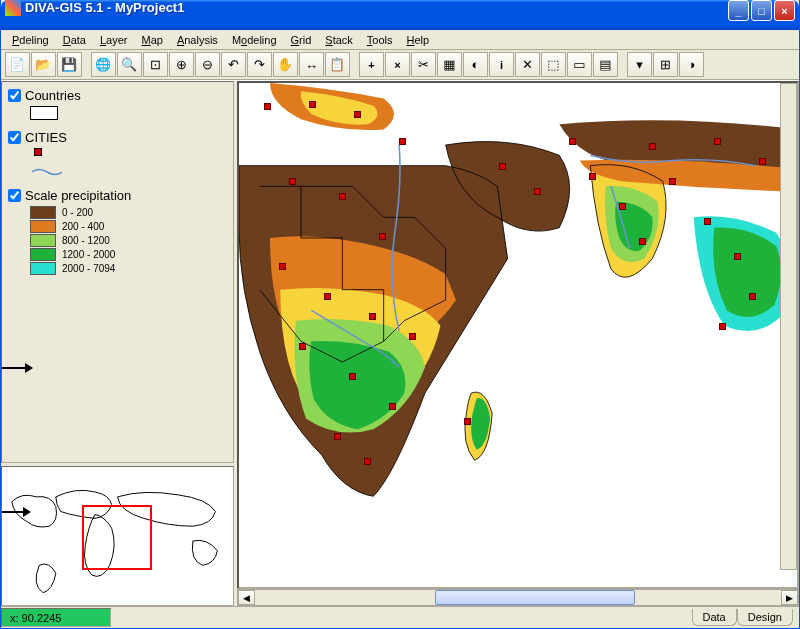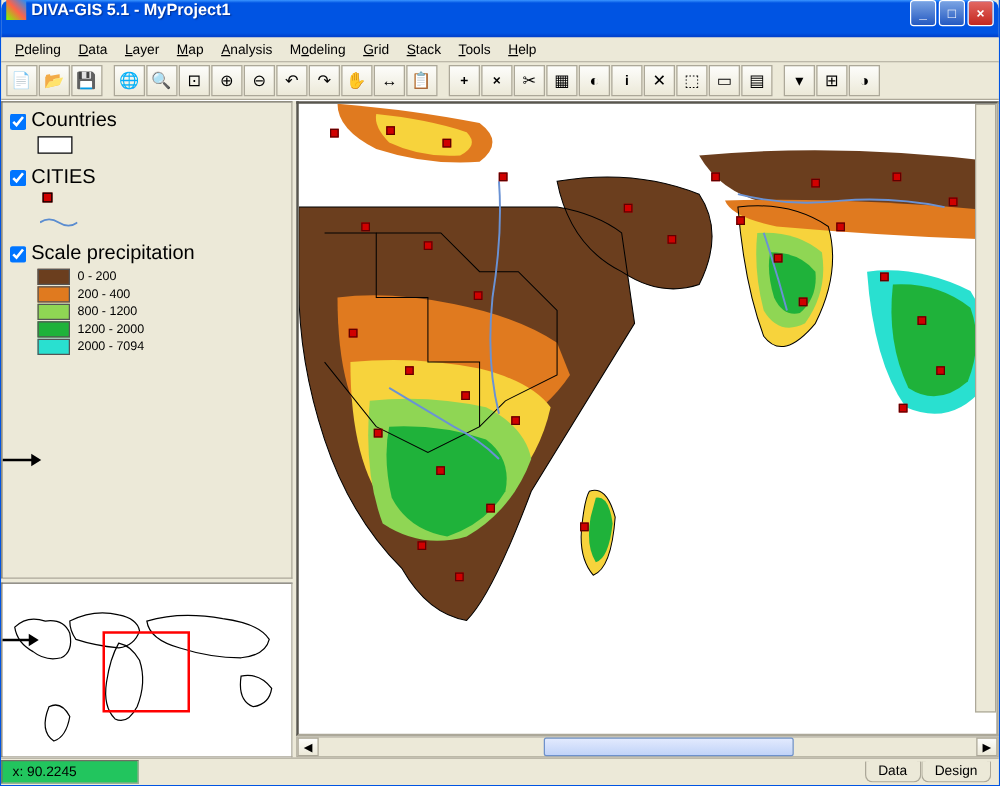--- a/index.html
+++ b/index.html
@@ -16,21 +16,21 @@
 .menuitem u{text-decoration:underline}
 .toolbar{height:30px;background:#ece9d8;display:flex;align-items:center;padding:2px 4px;border-bottom:1px solid #aca899;gap:0}
 .tbtn{width:25px;height:25px;border:1px solid #aca899;background:linear-gradient(to bottom,#fdfdfb,#ece9d8);margin-right:1px;cursor:pointer;display:flex;align-items:center;justify-content:center;font-size:13px}
 .tsep{width:8px}
 .workarea{flex:1;display:flex;border-top:1px solid #fff;min-height:0}
 .leftpanel{width:236px;display:flex;flex-direction:column;background:#ece9d8;border-right:3px solid #ece9d8}
 .layers{flex:1;background:#ece9d8;border:1px solid #aca899;border-top-color:#716f64;border-left-color:#716f64;padding:6px;overflow:auto}
 .layer{margin-bottom:10px}
 .layer-hdr{display:flex;align-items:center;gap:4px;margin-bottom:3px}
 .layer-hdr input{width:13px;height:13px}
-.layer-name{font-size:16px}
+.layer-name{font-size:13px}
 .swatch{width:28px;height:14px;border:1px solid #000;margin-left:22px;display:block}
 .swatch.cities{width:8px;height:8px;background:#d00000;margin-left:26px}
 .swatch.rivers{width:30px;height:12px;margin-left:24px;border:none;position:relative}
 .legend{margin-left:22px}
 .legend-row{display:flex;align-items:center;gap:6px;margin-bottom:1px}
 .legend-sw{width:26px;height:13px;border:1px solid #555}
 .legend-lbl{font-size:10px}
 .overview{height:140px;background:#fff;border:1px solid #aca899;border-top-color:#716f64;border-left-color:#716f64;margin-top:3px;position:relative;overflow:hidden}
 .mapview{flex:1;display:flex;flex-direction:column;min-width:0}
 .mapcanvas{flex:1;background:#fff;border:2px inset #aca899;position:relative;overflow:hidden}

